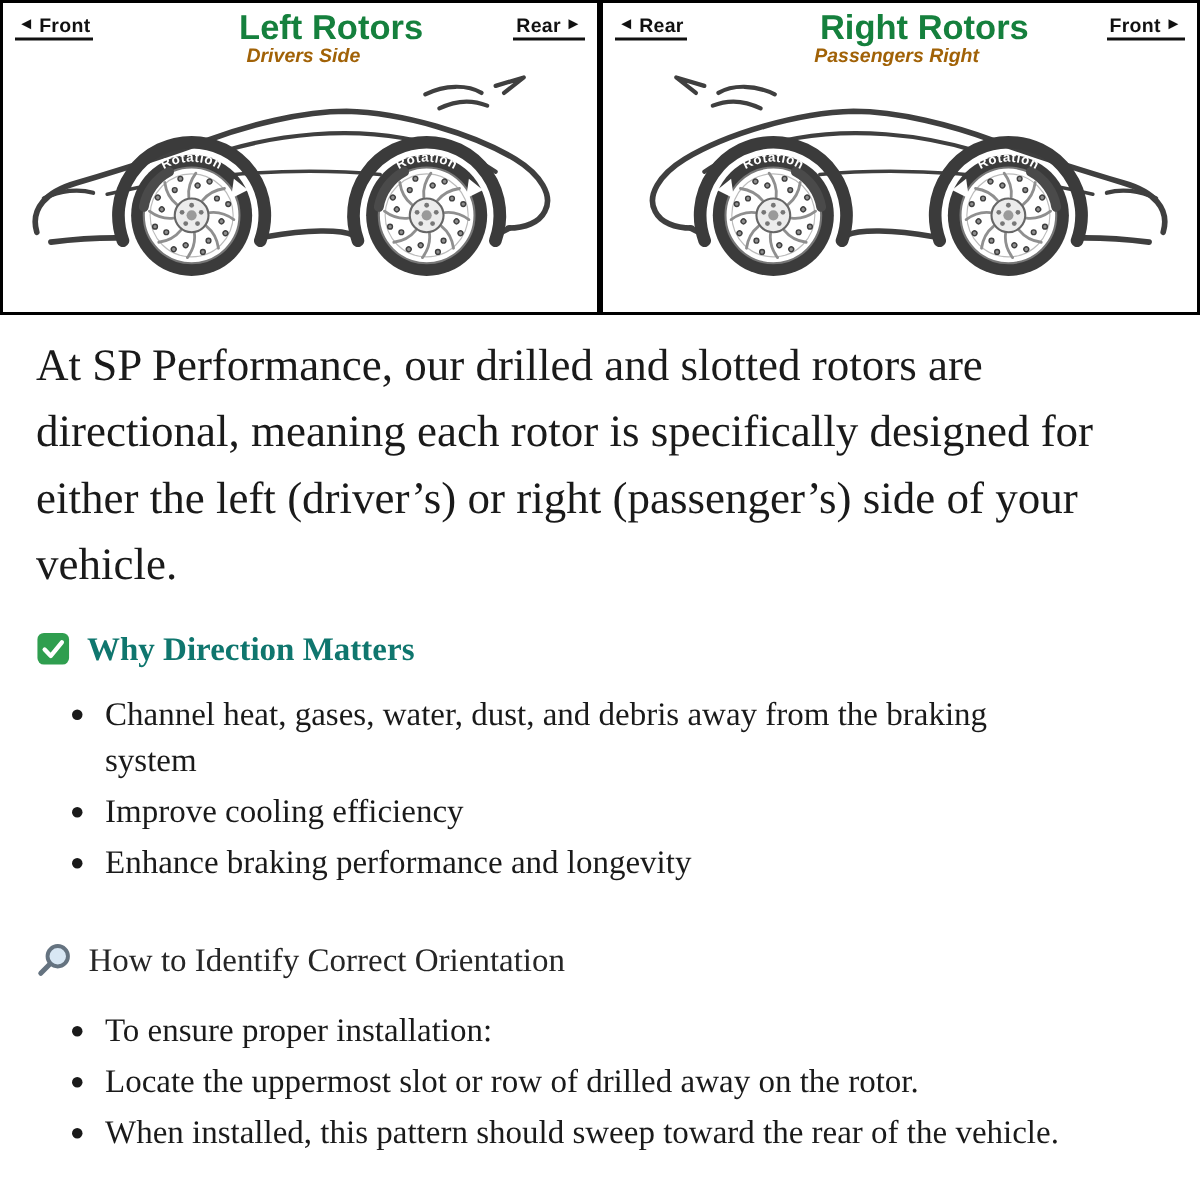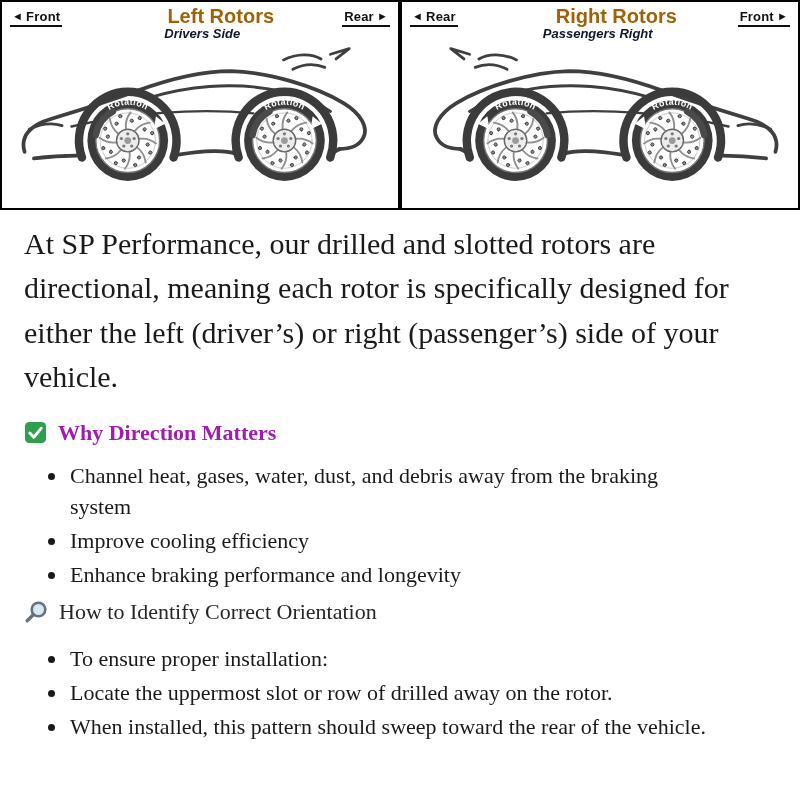--- a/index.html
+++ b/index.html
@@ -22,34 +22,34 @@
     font-family:"Liberation Sans", sans-serif;
   }
   .dir {
     display:flex; align-items:center; gap:3px;
     font-weight:bold; font-size:13px; margin-top:3px;
     border-bottom:2.5px solid #111; padding:0 2px 1px;
     letter-spacing:.2px; color:#111;
   }
   .arr { font-size:11px; line-height:1; }
   .panel-titles { text-align:center; line-height:1.05; }
-  .panel-title { font-size:20px; font-weight:bold; color:#a16207;margin-left:37px; }
-  .panel-subtitle { font-size:13px; font-weight:bold; font-style:italic; color:#0f172a; }
+  .panel-title { font-size:23px; font-weight:bold; color:#15803d;margin-left:37px; }
+  .panel-subtitle { font-size:13px; font-weight:bold; font-style:italic; color:#a16207; }
   .car-svg { width:100%; height:152px; margin-top:2px; display:block; }
   .rot-text {
     font-family:"Liberation Sans", sans-serif;
     font-size:9.5px; font-weight:bold; fill:#ffffff; letter-spacing:.4px;
   }
 
   
   .content { padding:10px 24px 0; }
   .intro { font-size:30px; line-height:1.48; max-width:730px; margin-top:2px; }
   .h-row { display:flex; align-items:center; gap:11px; margin:20px 0 14px; }
-  .h2-row { margin:8px 0 18px; }
-  .h1-text { font-size:22px; font-weight:bold; color:#a21caf; }
+  .h2-row { margin:36px 0 18px; }
+  .h1-text { font-size:22px; font-weight:bold; color:#0f766e; }
   .h2-text { font-size:22px; font-weight:normal; color:#262626; }
   .lead { font-size:22px; line-height:1.45; margin-bottom:8px; }
   ul { list-style:disc; padding-left:44px; }
   ul.benefits { max-width:680px; }
   ul.orientation { max-width:740px; }
   li { font-size:22px; line-height:1.45; margin:2px 0; padding-left:2px; }
   .check-ic, .mag-ic { flex:0 0 auto; display:block; }
 </style>
 </head>
 <body>

